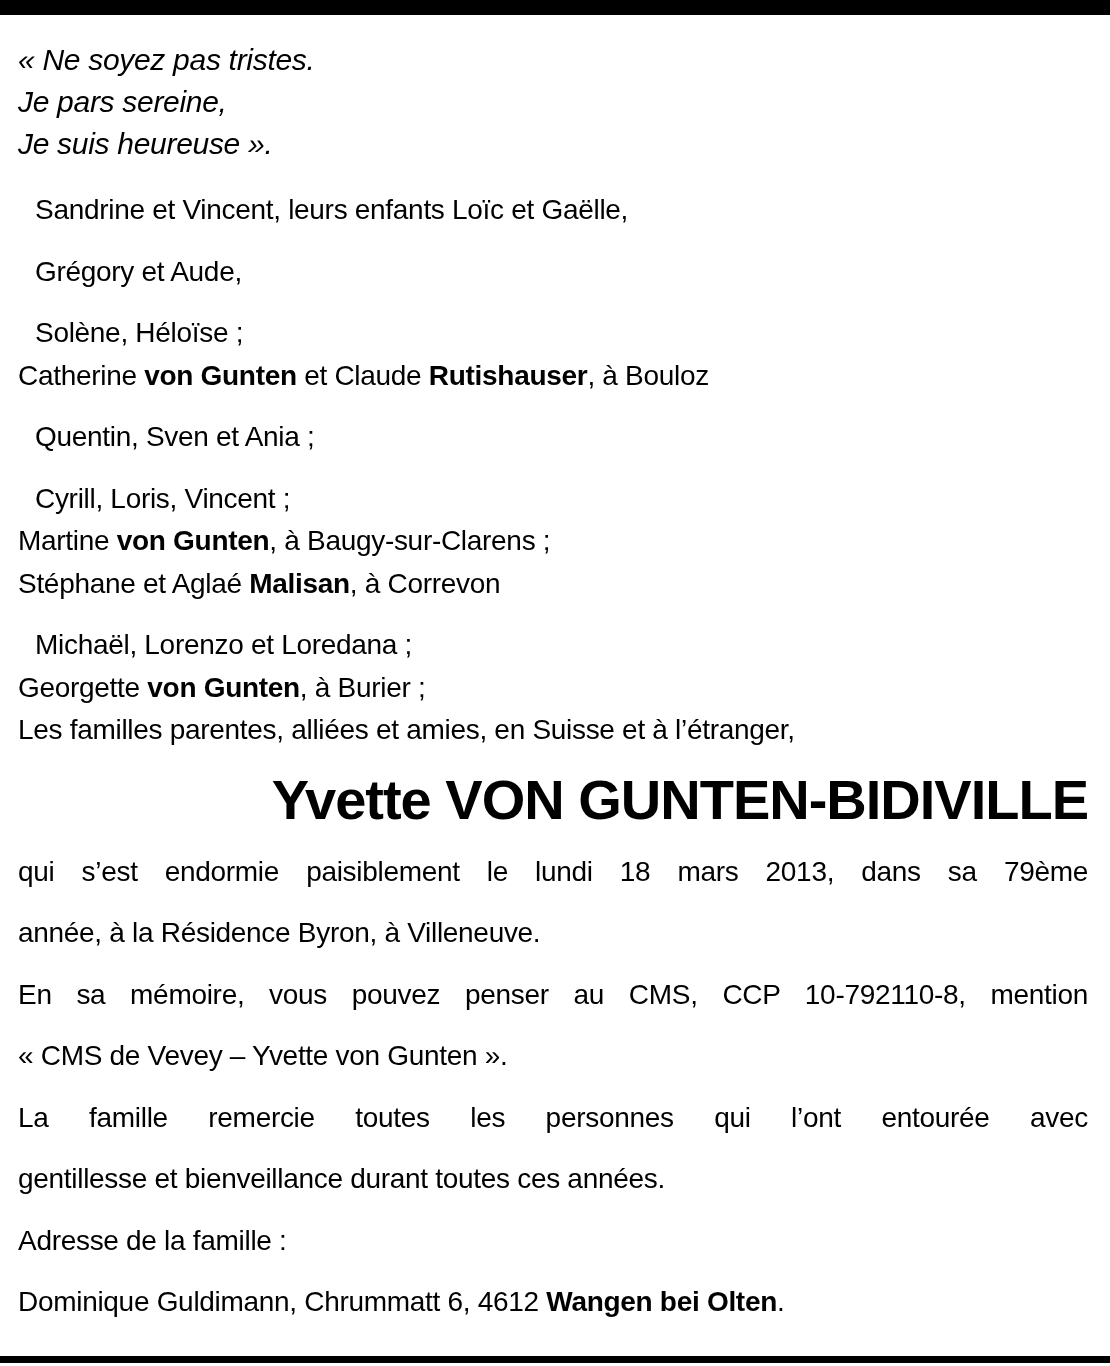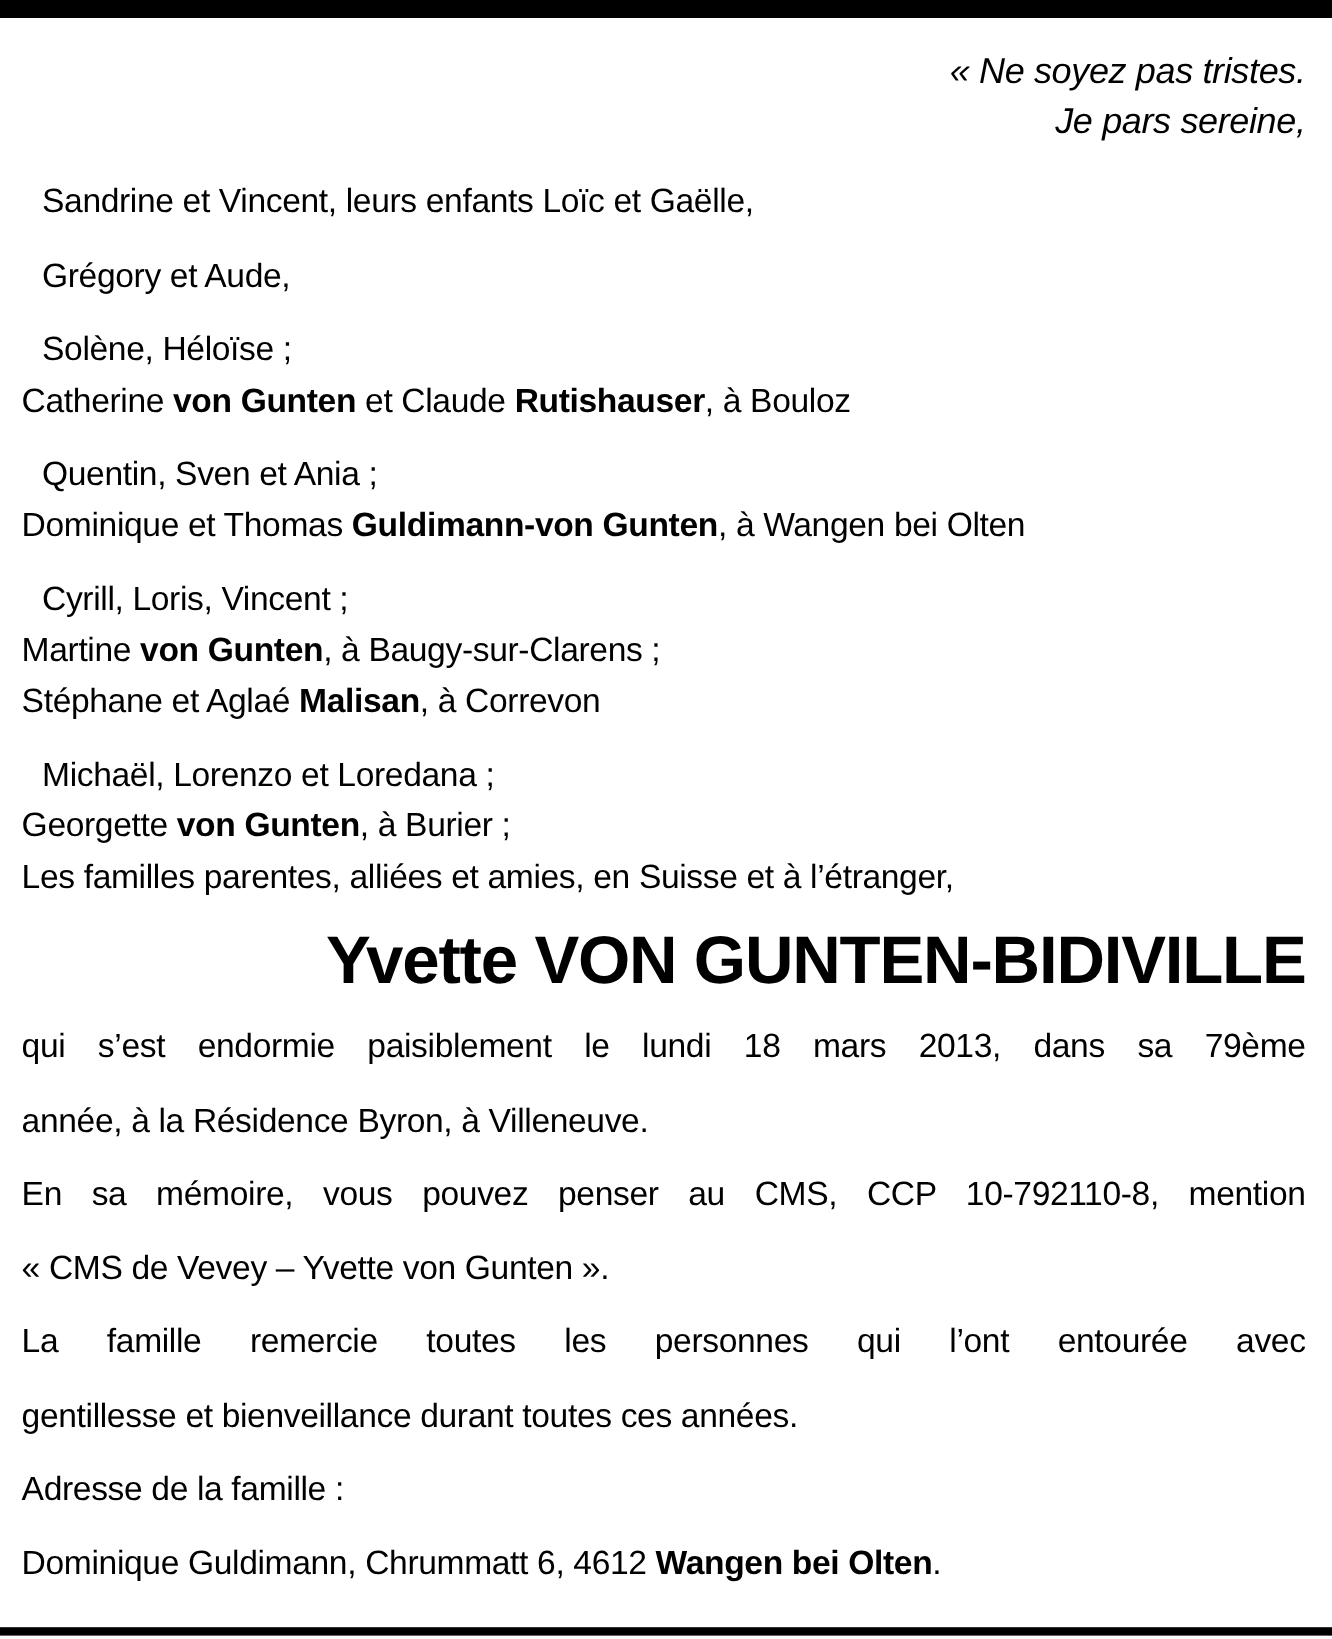--- a/index.html
+++ b/index.html
@@ -23,21 +23,20 @@
     left: 0;
     right: 0;
     bottom: 3px;
     height: 7px;
     background: #000000;
   }
   .content {
     padding: 24px 22px 0 18px;
   }
   .quote {
-    text-align: right;
     font-style: italic;
     font-size: 30px;
     line-height: 42px;
     margin-bottom: 24px;
     letter-spacing: -0.3px;
   }
   .family-list, .notice-body {
     font-size: 28px;
     line-height: 42.5px;
     letter-spacing: -0.3px;
@@ -65,29 +64,29 @@
 </head>
 <body>
 
 <div class="top-border"></div>
 
 <div class="content">
 
   <div class="quote">
       <div class="qline">« Ne soyez pas tristes.</div>
       <div class="qline">Je pars sereine,</div>
+      <div class="qline">Je suis heureuse ».</div>
     </div>
 
   <div class="family-list">
       <div class="line indent"><span>Sandrine et Vincent, leurs enfants Loïc et Gaëlle,</span></div>
       <div class="line indent"><span>Grégory et Aude,</span></div>
       <div class="line indent"><span>Solène, Héloïse ;</span></div>
       <div class="line"><span>Catherine </span><span class="b">von Gunten</span><span> et Claude </span><span class="b">Rutishauser</span><span>, à Bouloz</span></div>
       <div class="line indent"><span>Quentin, Sven et Ania ;</span></div>
-      <div class="line"><span>Dominique et Thomas </span><span class="b">Guldimann-von Gunten</span><span>, à Wangen bei Olten</span></div>
       <div class="line indent"><span>Cyrill, Loris, Vincent ;</span></div>
       <div class="line"><span>Martine </span><span class="b">von Gunten</span><span>, à Baugy-sur-Clarens ;</span></div>
       <div class="line"><span>Stéphane et Aglaé </span><span class="b">Malisan</span><span>, à Correvon</span></div>
       <div class="line indent"><span>Michaël, Lorenzo et Loredana ;</span></div>
       <div class="line"><span>Georgette </span><span class="b">von Gunten</span><span>, à Burier ;</span></div>
       <div class="line"><span>Les familles parentes, alliées et amies, en Suisse et à l’étranger,</span></div>
     </div>
 
   <div class="deceased-title">Yvette VON GUNTEN-BIDIVILLE</div>
 

